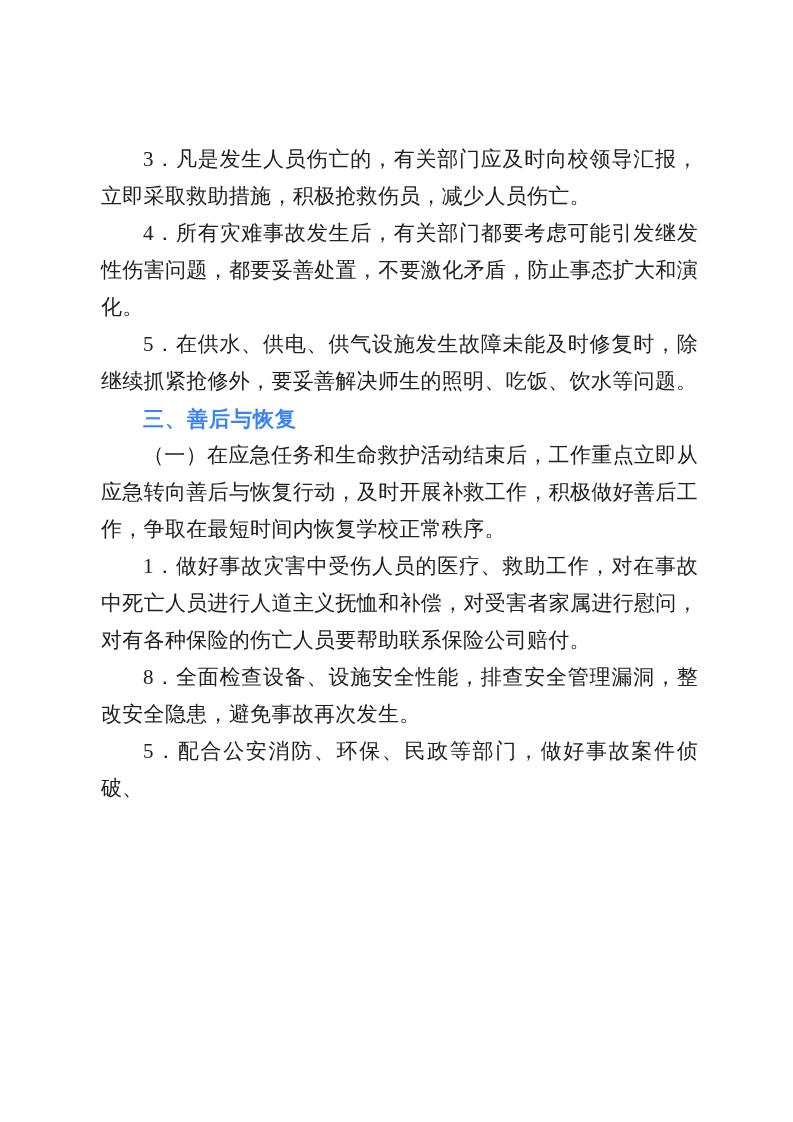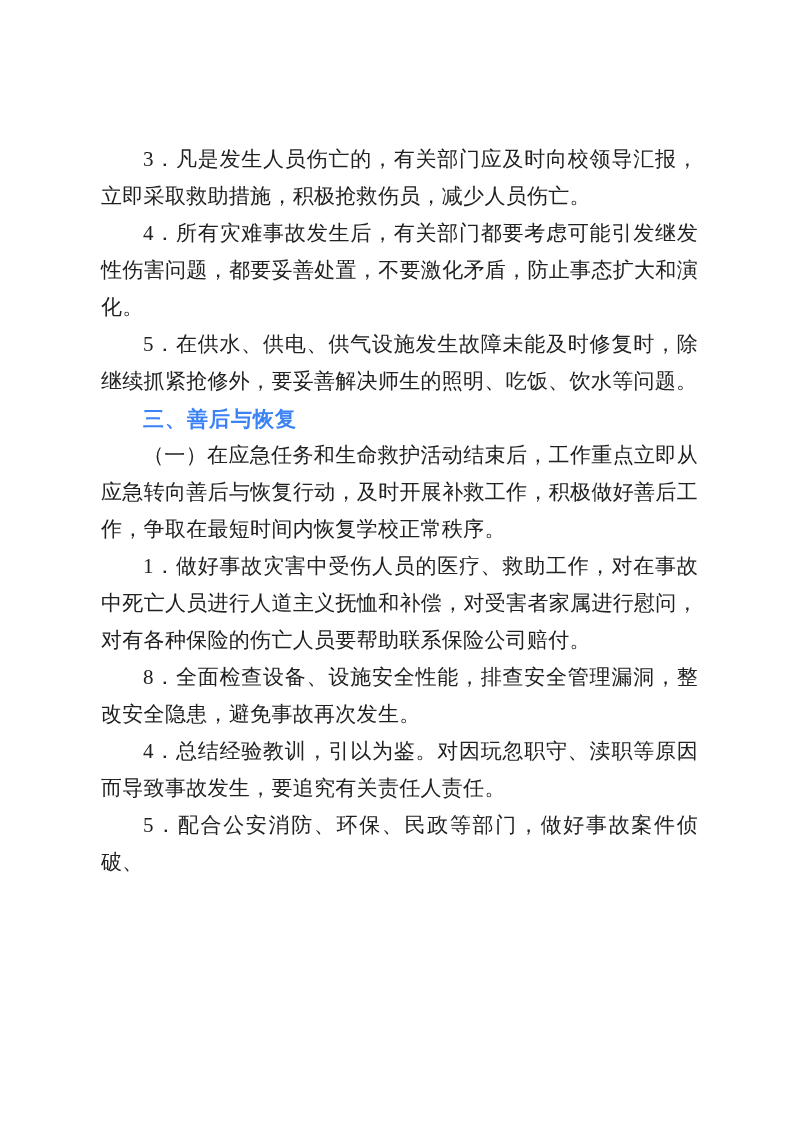--- a/index.html
+++ b/index.html
@@ -63,21 +63,20 @@
 <div class="page">
 
   <main class="content">
     <p class="body-para">3．凡是发生人员伤亡的，有关部门应及时向校领导汇报，立即采取救助措施，积极抢救伤员，减少人员伤亡。</p>
     <p class="body-para">4．所有灾难事故发生后，有关部门都要考虑可能引发继发性伤害问题，都要妥善处置，不要激化矛盾，防止事态扩大和演化。</p>
     <p class="body-para">5．在供水、供电、供气设施发生故障未能及时修复时，除继续抓紧抢修外，要妥善解决师生的照明、吃饭、饮水等问题。</p>
     <h2 class="heading">三、善后与恢复</h2>
     <p class="body-para">（一）在应急任务和生命救护活动结束后，工作重点立即从应急转向善后与恢复行动，及时开展补救工作，积极做好善后工作，争取在最短时间内恢复学校正常秩序。</p>
     <p class="body-para">1．做好事故灾害中受伤人员的医疗、救助工作，对在事故中死亡人员进行人道主义抚恤和补偿，对受害者家属进行慰问，对有各种保险的伤亡人员要帮助联系保险公司赔付。</p>
     <p class="body-para">8．全面检查设备、设施安全性能，排查安全管理漏洞，整改安全隐患，避免事故再次发生。</p>
-    <p class="body-para">4．总结经验教训，引以为鉴。对因玩忽职守、渎职等原因而导致事故发生，要追究有关责任人责任。</p>
     <p class="body-para">5．配合公安消防、环保、民政等部门，做好事故案件侦破、</p>
   </main>
 
   <footer class="footer">
     <span class="dash">—</span><span class="num">44</span><span class="dash">—</span>
   </footer>
 
 </div>
 
 </body></html>

